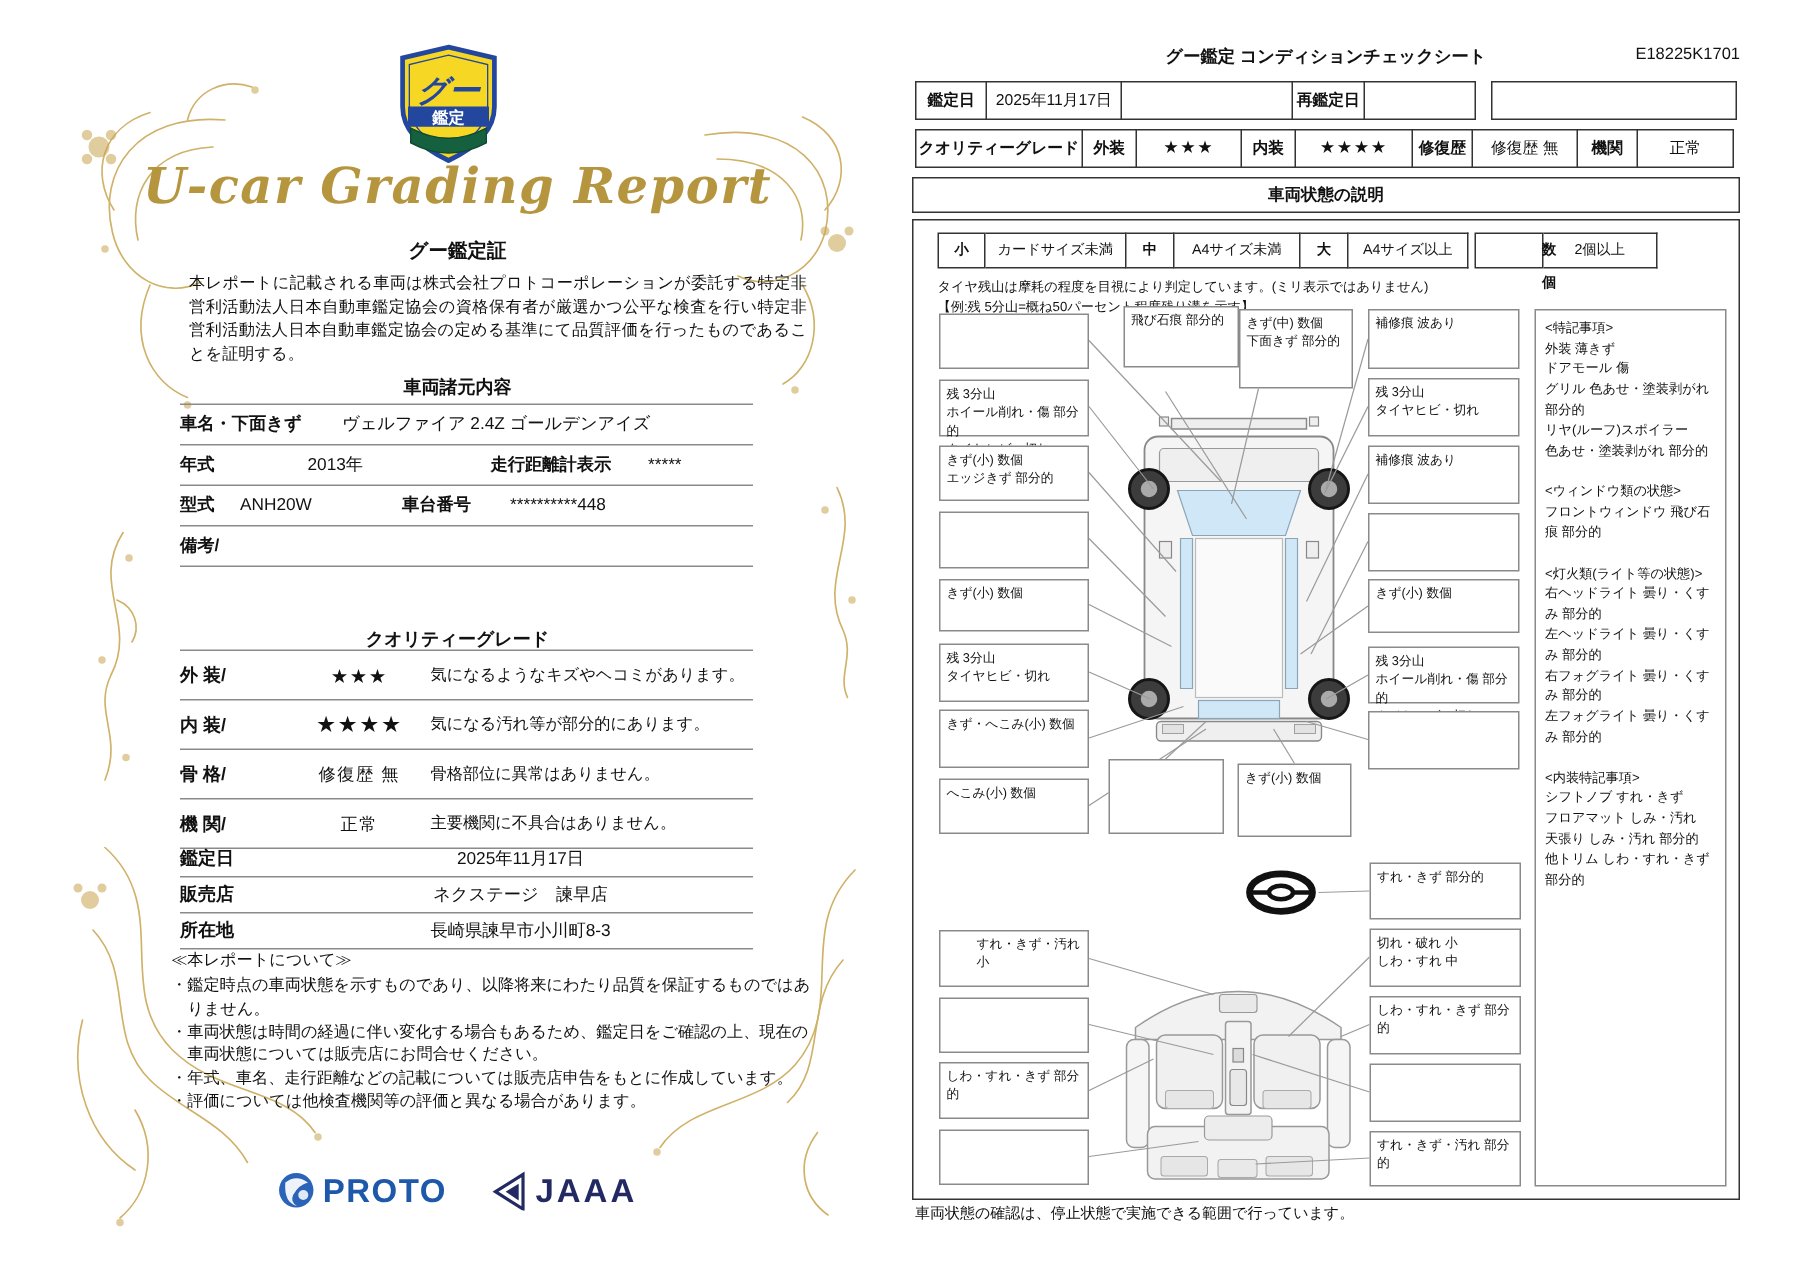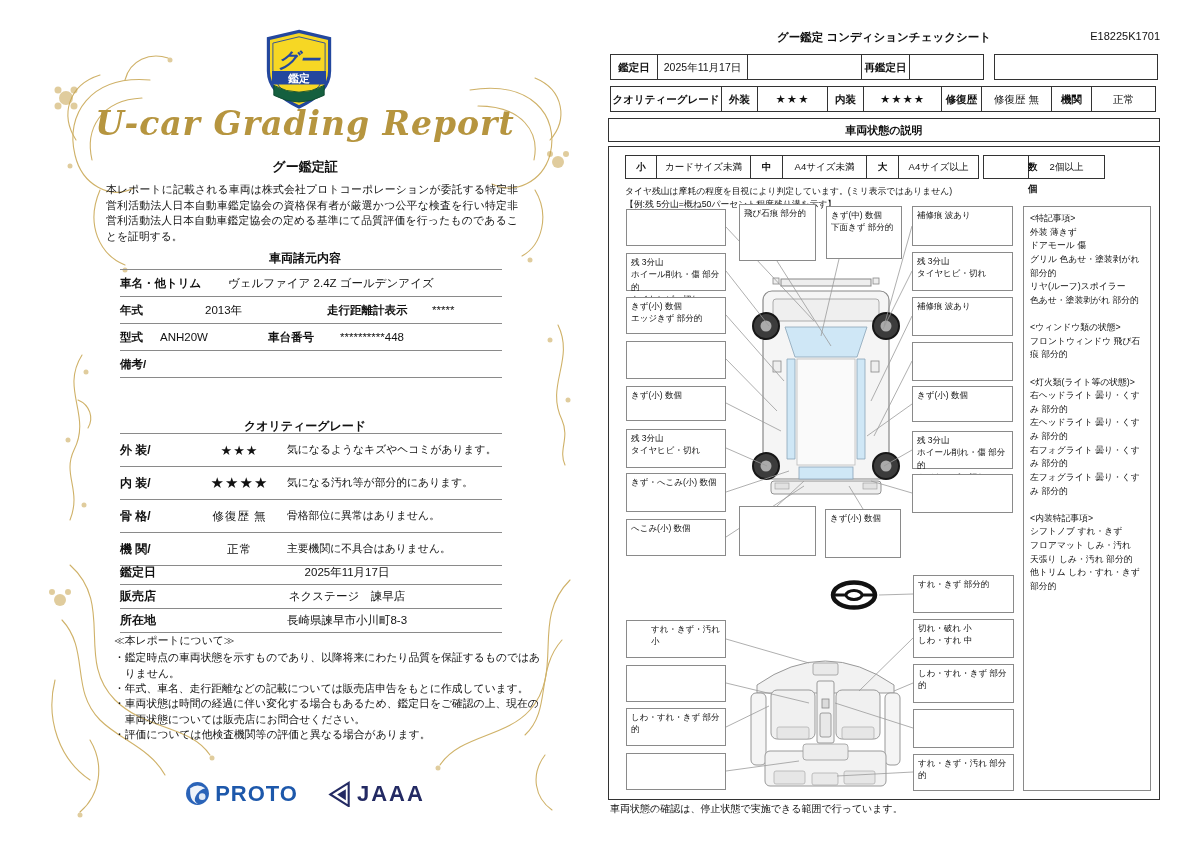--- a/index.html
+++ b/index.html
@@ -8,21 +8,21 @@
   .abs{position:absolute;}
   
   #lp{position:absolute;left:30px;top:20px;width:550px;height:815px;}
   #lp .ornaments{position:absolute;inset:0;z-index:0;}
   #lp .content{position:absolute;inset:0;z-index:1;}
   .lp-title{position:absolute;top:84px;left:0;width:100%;text-align:center;
     font-family:"DejaVu Serif",serif;font-style:italic;font-weight:bold;
     font-size:33px;color:#b6953f;letter-spacing:1px;}
   .lp-subtitle{position:absolute;top:138px;left:0;width:100%;text-align:center;
     font-weight:bold;font-size:13px;}
-  .lp-intro{position:absolute;left:76px;top:162px;width:412px;font-size:10.8px;
+  .lp-intro{position:absolute;left:96px;top:162px;width:412px;font-size:10.8px;
     line-height:1.45;text-align:justify;}
   .sec-title{position:absolute;left:0;width:100%;text-align:center;font-weight:bold;font-size:12px;}
   .spec{position:absolute;left:90px;top:249px;width:382px;font-size:11.5px;}
   .spec .row{display:flex;height:26px;line-height:26px;border-bottom:1px solid #8a8a8a;}
   .spec .row:first-child{border-top:1px solid #8a8a8a;}
   .b{font-weight:bold;}
   .grades{position:absolute;left:90px;top:413px;width:382px;}
   .grades .row{display:flex;align-items:center;height:32px;border-bottom:1px solid #8a8a8a;}
   .grades .row:first-child{border-top:1px solid #8a8a8a;}
   .grades .gl{width:72px;font-weight:bold;font-size:12px;}
@@ -135,21 +135,21 @@
         <path d="M12,62 Q40,77 68,62 L68,73 Q40,88 12,73 Z" fill="#15603f" stroke="#0e4a30" stroke-width="1"></path>
       </svg>
 
       <div class="lp-title">U-car Grading Report</div>
       <div class="lp-subtitle">グー鑑定証</div>
       <div class="lp-intro">本レポートに記載される車両は株式会社プロトコーポレーションが委託する特定非営利活動法人日本自動車鑑定協会の資格保有者が厳選かつ公平な検査を行い特定非営利活動法人日本自動車鑑定協会の定める基準にて品質評価を行ったものであることを証明する。</div>
 
       <div class="sec-title" style="top:230px;">車両諸元内容</div>
       <div class="spec">
         <div class="row">
-          <span class="b" style="width:108px;">車名・他トリム</span>
+          <span class="b" style="width:108px;">車名・下面きず</span>
           <span>ヴェルファイア 2.4Z ゴールデンアイズ</span>
         </div>
         <div class="row">
           <span class="b" style="width:85px;">年式</span>
           <span style="width:122px;">2013年</span>
           <span class="b" style="width:105px;">走行距離計表示</span>
           <span>*****</span>
         </div>
         <div class="row">
           <span class="b" style="width:40px;">型式</span>
@@ -197,22 +197,22 @@
         </div>
         <div class="row">
           <span class="il">所在地</span>
           <span class="iv">長崎県諫早市小川町8-3</span>
         </div>
       </div>
 
       <div class="lp-notes">
         <div class="nt">≪本レポートについて≫</div>
         <div class="ni">・鑑定時点の車両状態を示すものであり、以降将来にわたり品質を保証するものではありません。</div>
+        <div class="ni">・車両状態は時間の経過に伴い変化する場合もあるため、鑑定日をご確認の上、現在の車両状態については販売店にお問合せください。</div>
         <div class="ni">・年式、車名、走行距離などの記載については販売店申告をもとに作成しています。</div>
-        <div class="ni">・車両状態は時間の経過に伴い変化する場合もあるため、鑑定日をご確認の上、現在の車両状態については販売店にお問合せください。</div>
         <div class="ni">・評価については他検査機関等の評価と異なる場合があります。</div>
       </div>
 
       <div class="logos">
         <div class="proto-logo">
           <svg width="25" height="25" viewBox="0 0 24 24">
             <circle cx="12" cy="12" r="11" fill="#2a63b8"></circle>
             <path d="M5,7 Q12,1.5 19.5,7 Q13.5,8.5 10,15 Q8,19.5 12.5,22 Q4,20 5,7" fill="#ffffff" opacity="0.92"></path>
             <circle cx="16.5" cy="15" r="3.2" fill="#ffffff" opacity="0.85"></circle>
           </svg>
@@ -369,21 +369,21 @@
 タイヤヒビ・切れ</div>
       <div class="callout" style="left:17px;top:150px;width:100px;height:37px;">きず(小) 数個
 エッジきず 部分的</div>
       <div class="callout" style="left:17px;top:194px;width:100px;height:38px;"></div>
       <div class="callout" style="left:17px;top:239px;width:100px;height:35px;">きず(小) 数個</div>
       <div class="callout" style="left:17px;top:282px;width:100px;height:39px;">残 3分山
 タイヤヒビ・切れ</div>
       <div class="callout" style="left:17px;top:326px;width:100px;height:39px;">きず・へこみ(小) 数個</div>
       <div class="callout" style="left:17px;top:372px;width:100px;height:37px;">へこみ(小) 数個</div>
 
-      <div class="callout" style="left:130px;top:57px;width:77px;height:57px;">飛び石痕 部分的</div>
+      <div class="callout" style="left:140px;top:57px;width:77px;height:41px;">飛び石痕 部分的</div>
       <div class="callout" style="left:217px;top:59px;width:76px;height:53px;">きず(中) 数個
 下面きず 部分的</div>
 
       <div class="callout" style="left:303px;top:59px;width:101px;height:40px;">補修痕 波あり</div>
       <div class="callout" style="left:303px;top:105px;width:101px;height:39px;">残 3分山
 タイヤヒビ・切れ</div>
       <div class="callout" style="left:303px;top:150px;width:101px;height:39px;">補修痕 波あり</div>
       <div class="callout" style="left:303px;top:195px;width:101px;height:39px;"></div>
       <div class="callout" style="left:303px;top:239px;width:101px;height:36px;">きず(小) 数個</div>
       <div class="callout" style="left:303px;top:284px;width:101px;height:38px;">残 3分山

